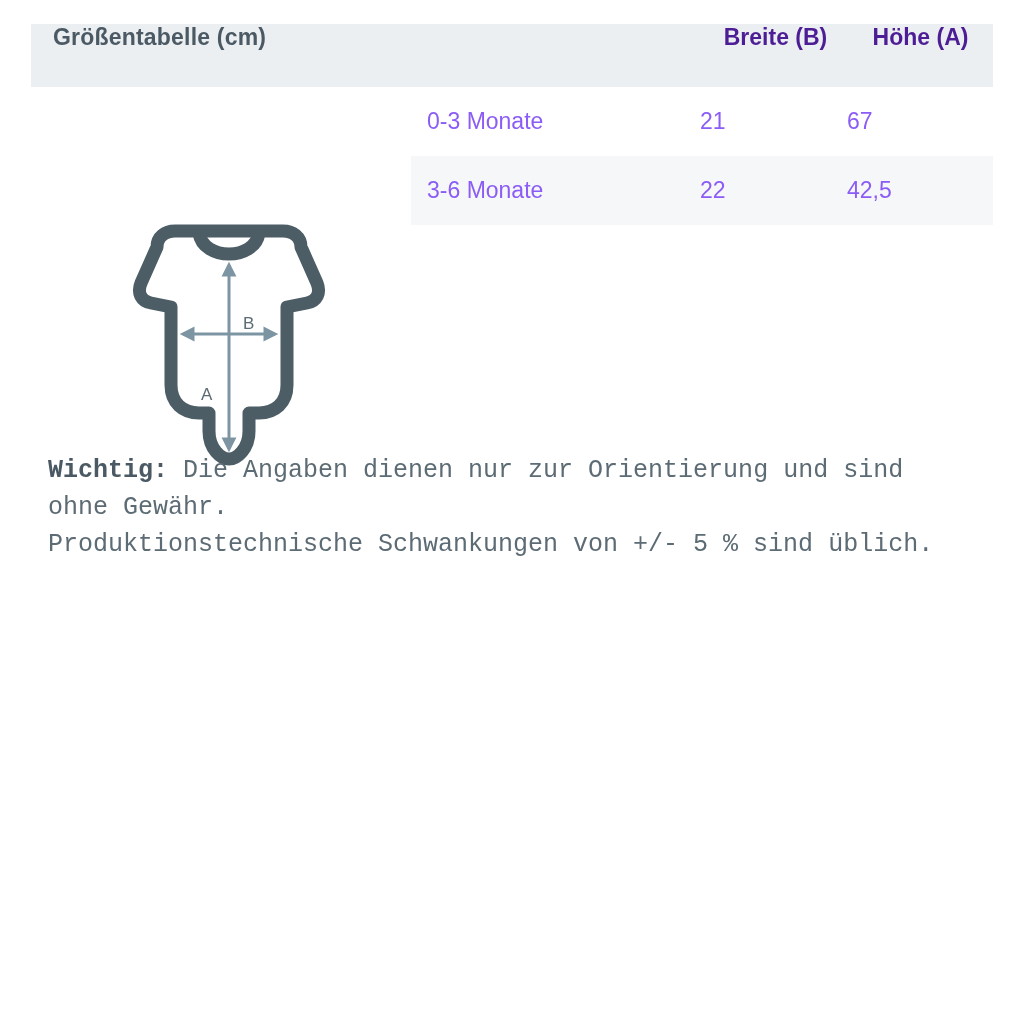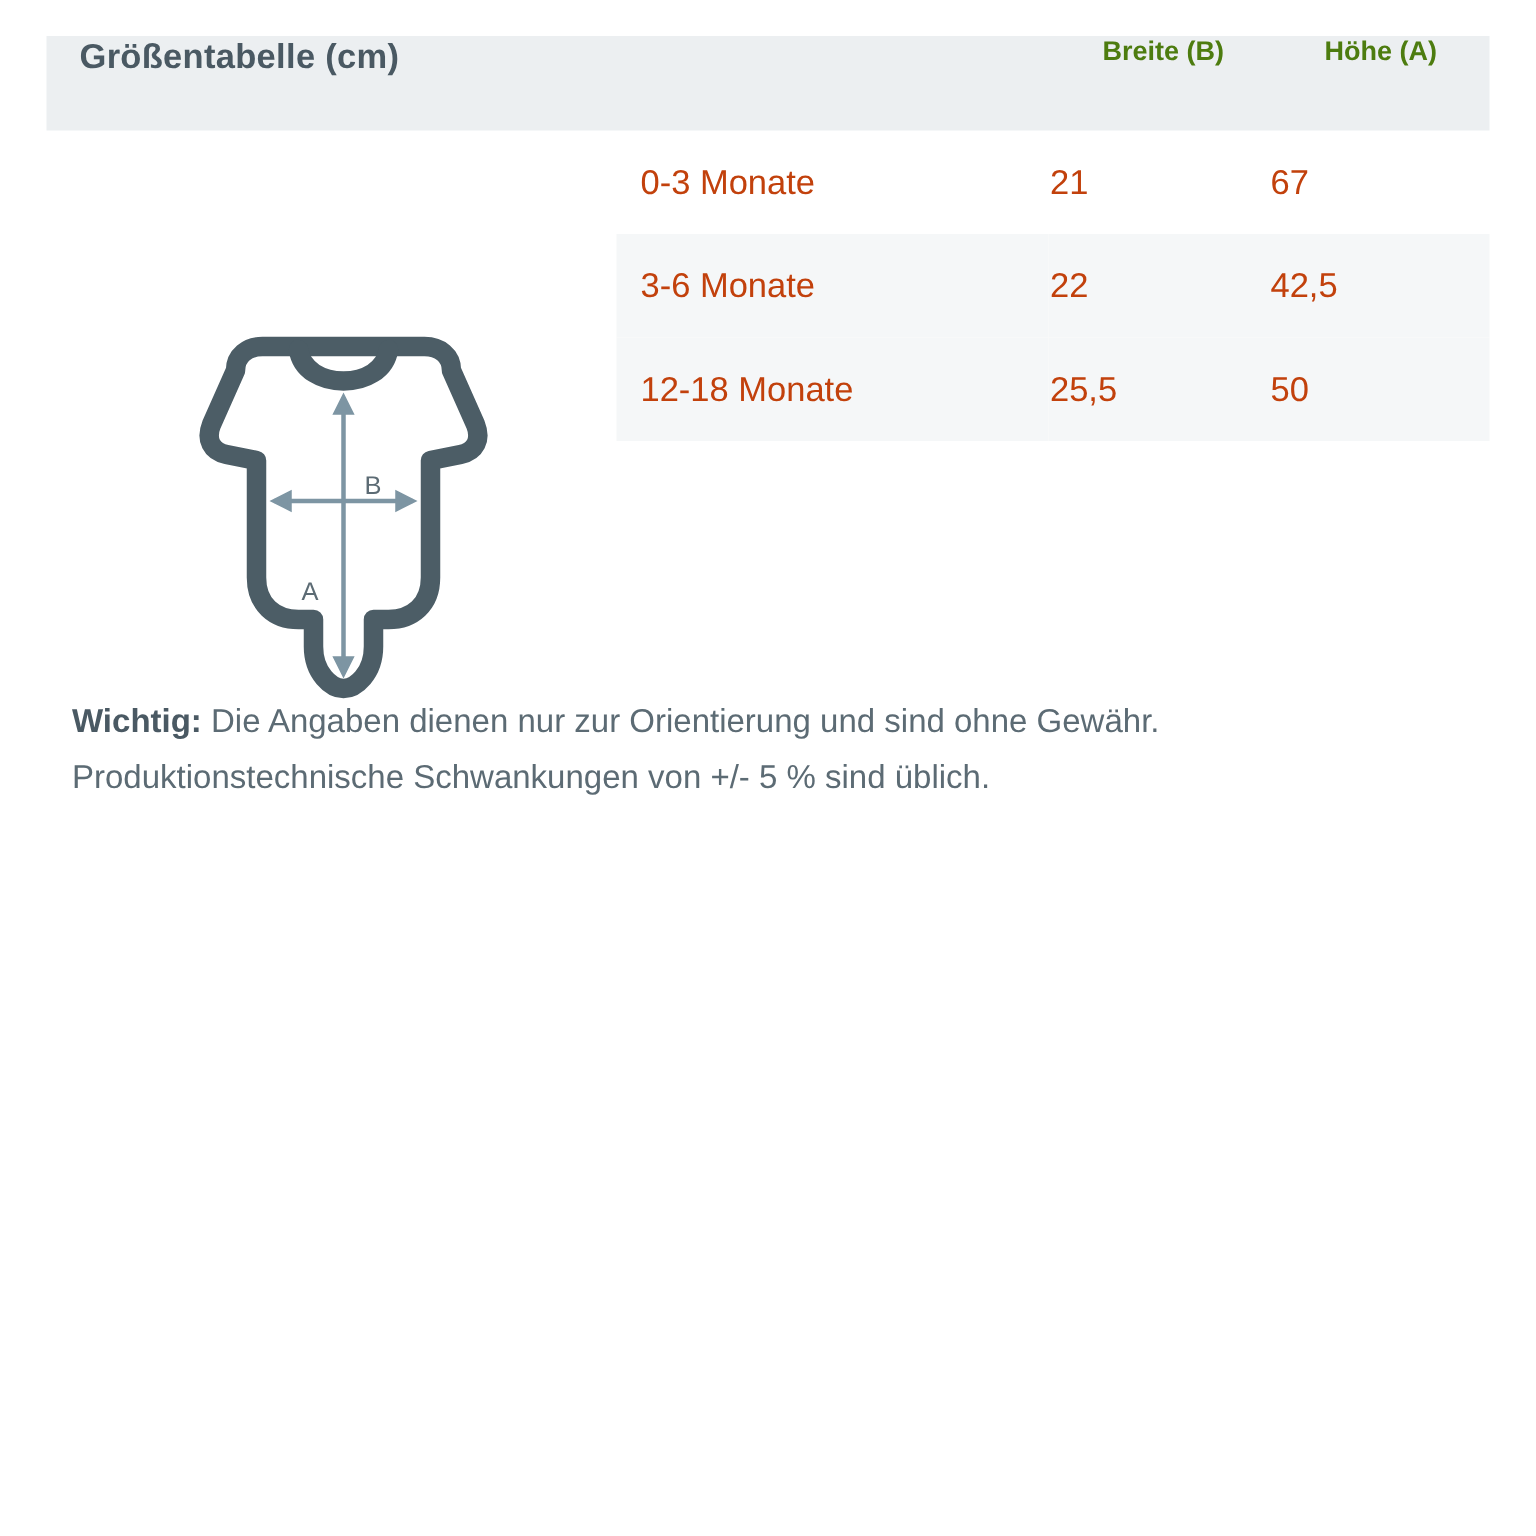--- a/index.html
+++ b/index.html
@@ -40,23 +40,23 @@
     font-weight: bold;
     color: #4a5963;
     letter-spacing: .2px;
   }
   .header-spacer {
     flex: 1 1 auto;
   }
   .header-col {
     flex: 0 0 145px;
     text-align: center;
-    font-size: 18px;
+    font-size: 23px;
     font-weight: bold;
-    color: #4d7c0f;
+    color: #4c1d95;
   }
 
   
   .chart-body {
     display: flex;
     align-items: flex-start;
   }
   .figure-cell {
     flex: 0 0 380px;
     height: 300px;
@@ -77,43 +77,44 @@
     border-collapse: collapse;
   }
   .table tr {
     height: 69px;
   }
   .table tr.alt {
     background: #f5f7f8;
   }
   .table td {
     font-size: 23px;
-    color: #c2410c;
+    color: #8b5cf6;
     vertical-align: middle;
     border: none;
   }
   .table td.label {
     padding-left: 16px;
     text-align: left;
     white-space: nowrap;
   }
   .table td.num {
     width: 145px;
     text-align: left;
   }
 
   
   .note {
     position: absolute;
     left: 48px;
-    top: 462px;
+    top: 452px;
     width: 920px;
-    font-size: 22px;
+    font-size: 25px;
     line-height: 37px;
     color: #5c6b74;
+    font-family: Liberation Mono, monospace;
   }
   .note b {
     color: #4a5963;
   }
 </style>
 </head>
 <body>
 
 <div class="page">
 
@@ -176,25 +177,20 @@
             <tr>
               <td class="label">0-3 Monate</td>
               <td class="num">21</td>
               <td class="num">67</td>
             </tr>
             <tr class="alt">
               <td class="label">3-6 Monate</td>
               <td class="num">22</td>
               <td class="num">42,5</td>
             </tr>
-            <tr class="alt">
-              <td class="label">12-18 Monate</td>
-              <td class="num">25,5</td>
-              <td class="num">50</td>
-            </tr>
           </tbody>
         </table>
       </div>
 
     </div>
   </div>
 
   <div class="note">
     <span><b>Wichtig:</b><span> Die Angaben dienen nur zur Orientierung und sind ohne Gewähr.</span></span><br>
     <span>Produktionstechnische Schwankungen von +/- 5 % sind üblich.</span>

